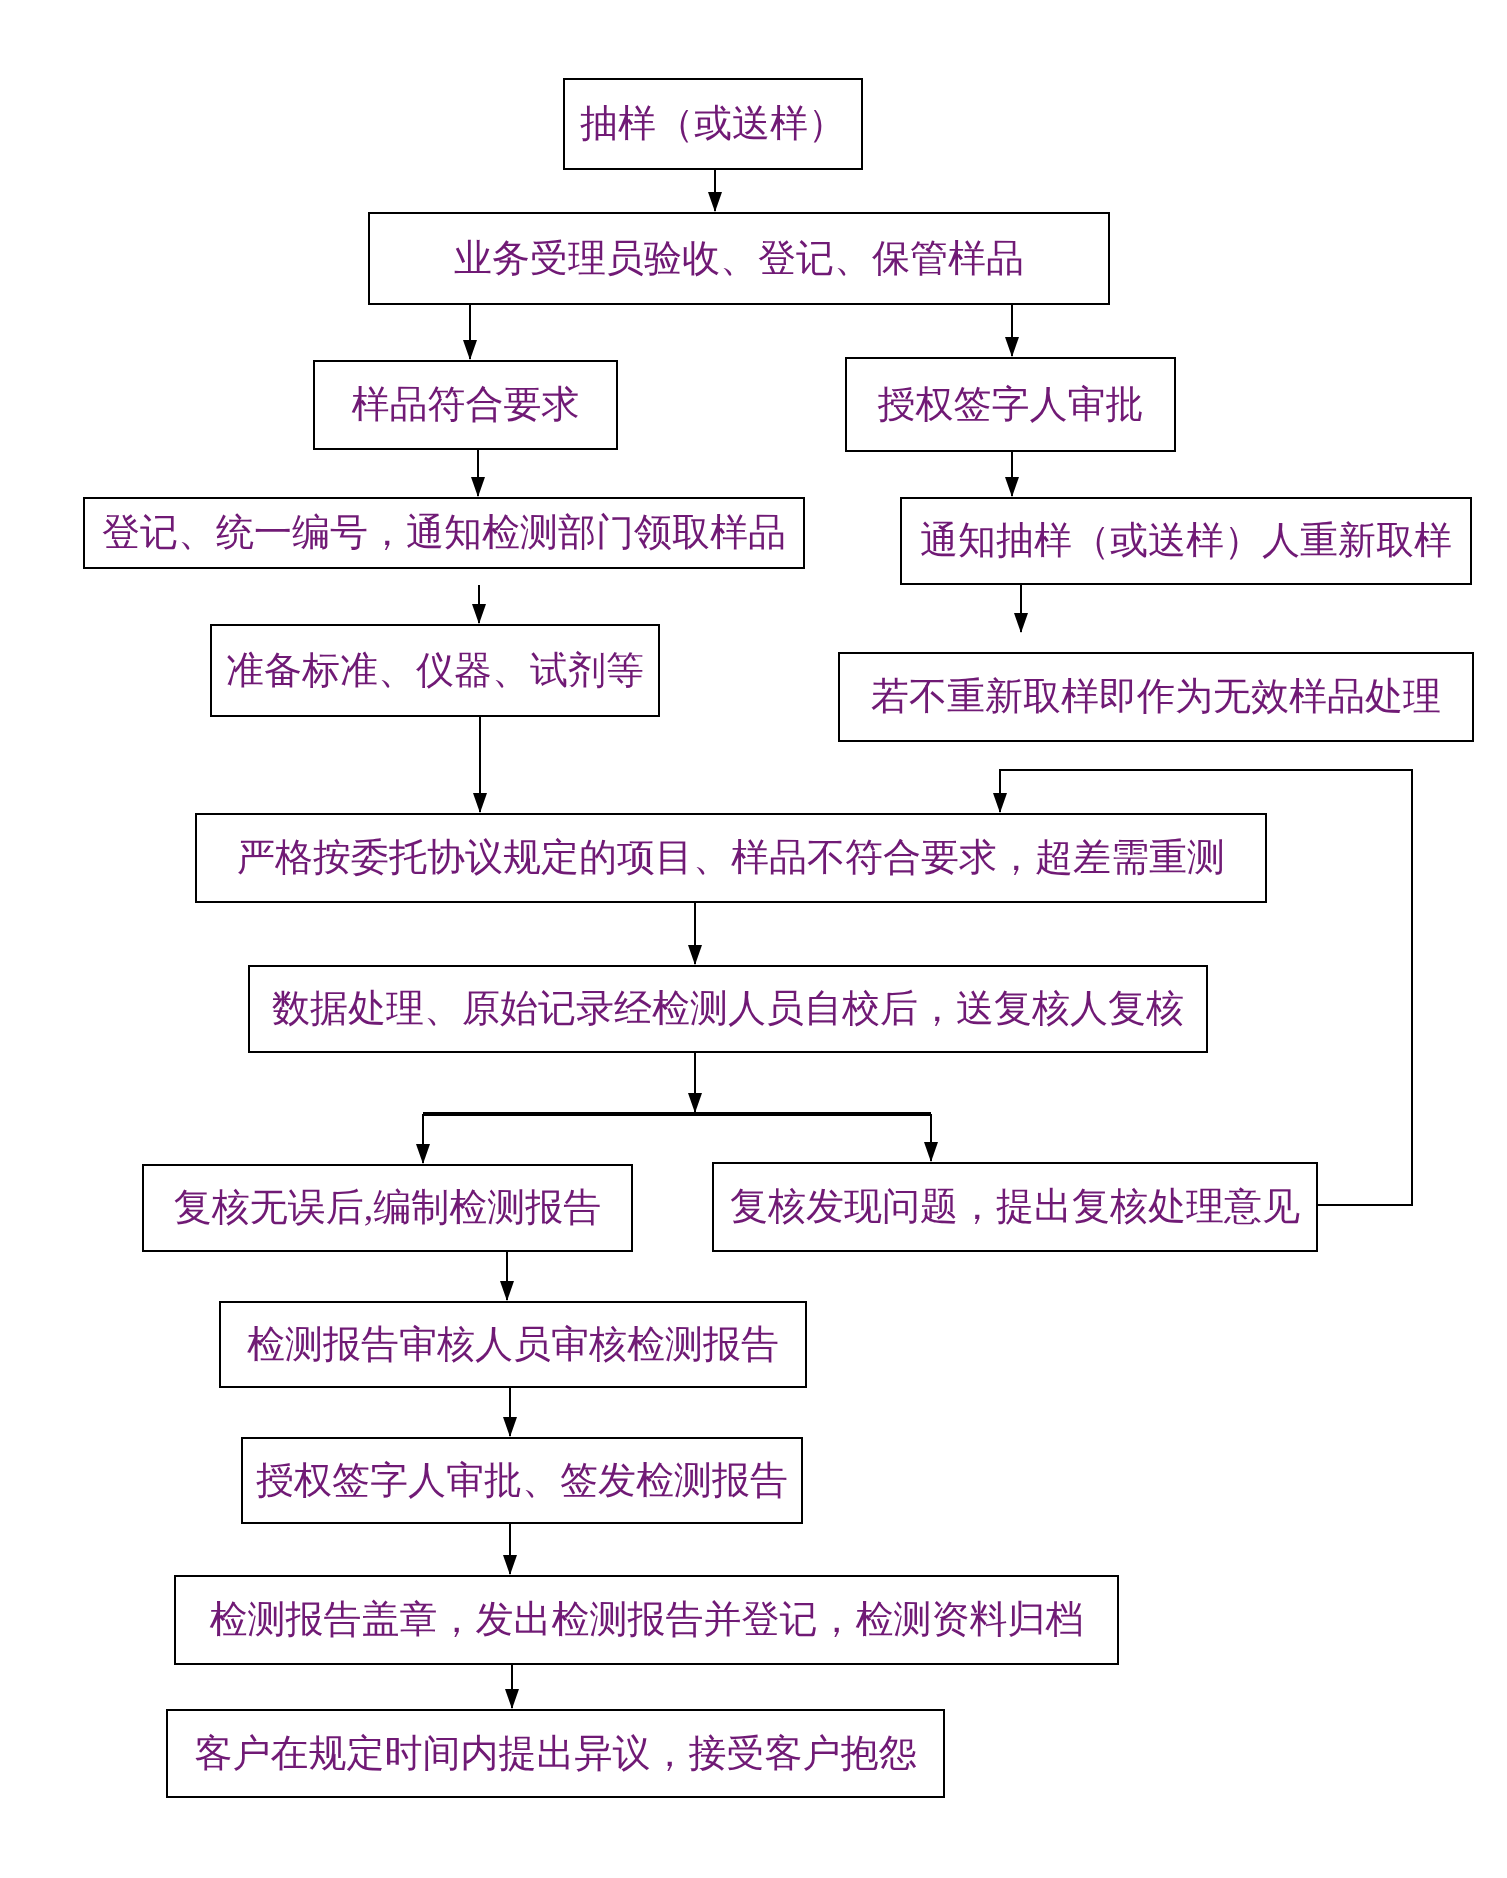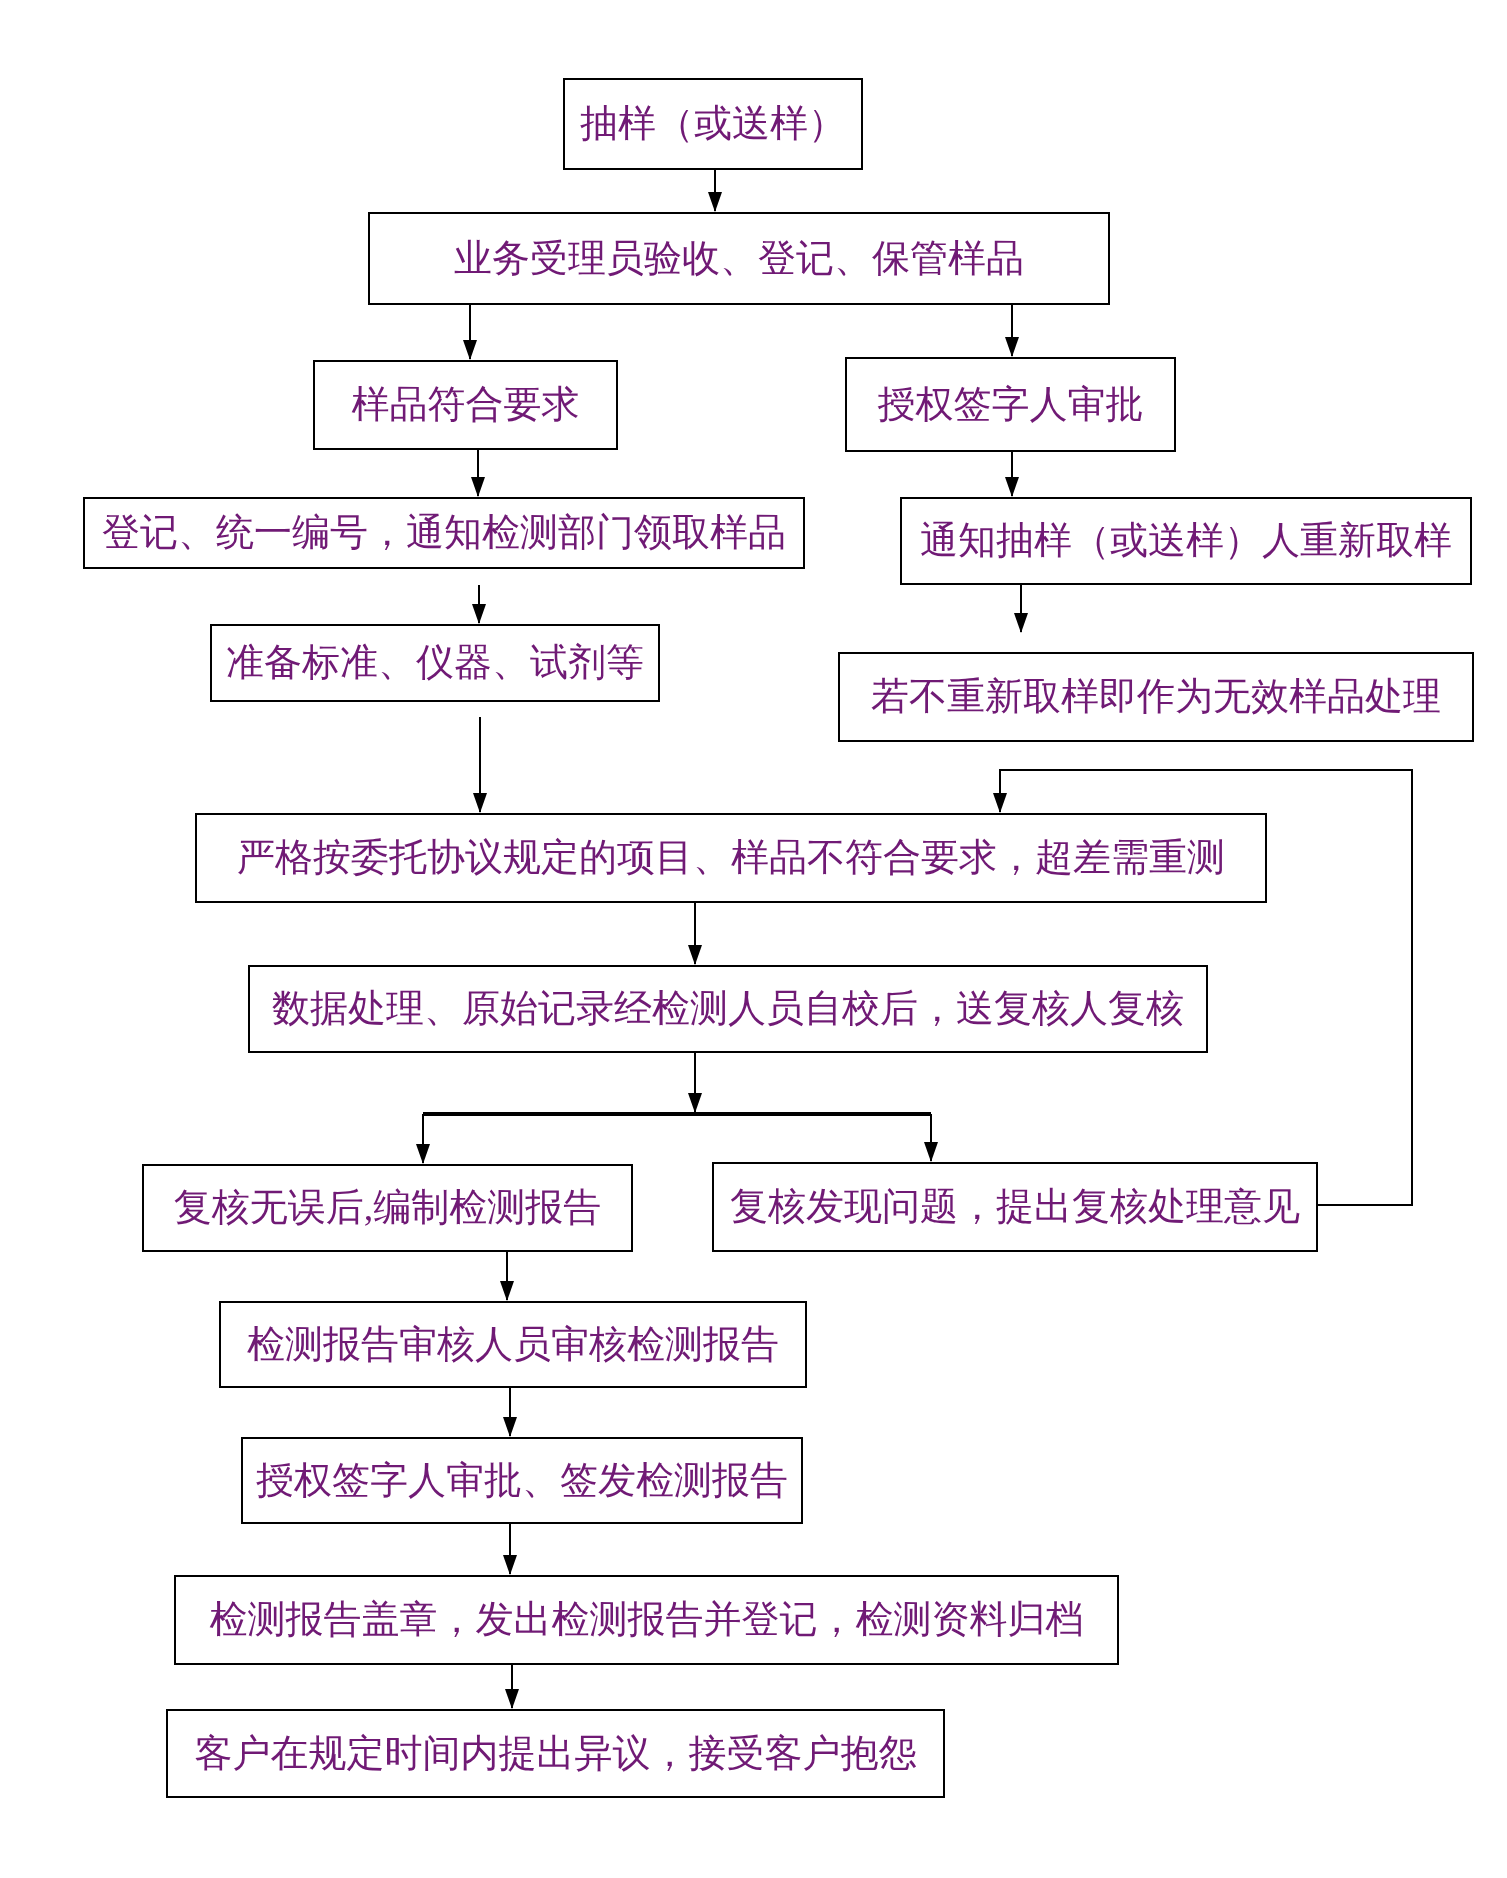--- a/index.html
+++ b/index.html
@@ -76,21 +76,21 @@
   <div class="node" style="left:313px; top:360px; width:305px; height:90px;">样品符合要求</div>
 
   <div class="node" style="left:368px; top:212px; width:742px; height:93px;">业务受理员验收、登记、保管样品</div>
 
   <div class="node" style="left:845px; top:357px; width:331px; height:95px;">授权签字人审批</div>
 
   <div class="node" style="left:83px; top:497px; width:722px; height:72px;">登记、统一编号，通知检测部门领取样品</div>
 
   <div class="node" style="left:856px; top:497px; width:572px; height:88px;margin-left:44px;">通知抽样（或送样）人重新取样</div>
 
-  <div class="node" style="left:210px; top:624px; width:450px; height:78px;">准备标准、仪器、试剂等</div>
+  <div class="node" style="left:210px; top:624px; width:450px; height:93px;">准备标准、仪器、试剂等</div>
 
   <div class="node" style="left:838px; top:633px; width:636px; height:90px;margin-top:19px;">若不重新取样即作为无效样品处理</div>
 
   <div class="node" style="left:195px; top:813px; width:1072px; height:90px;">严格按委托协议规定的项目、样品不符合要求，超差需重测</div>
 
   <div class="node" style="left:248px; top:965px; width:960px; height:88px;">数据处理、原始记录经检测人员自校后，送复核人复核</div>
 
   <div class="node" style="left:142px; top:1164px; width:491px; height:88px;">复核无误后,编制检测报告</div>
 
   <div class="node" style="left:712px; top:1162px; width:606px; height:90px;">复核发现问题，提出复核处理意见</div>

